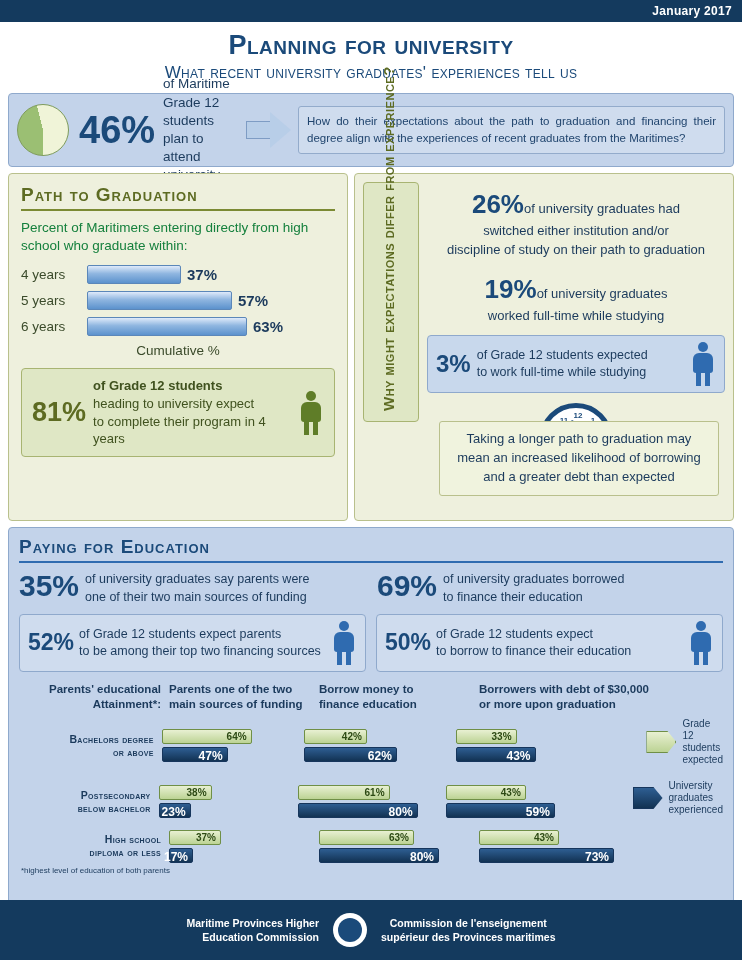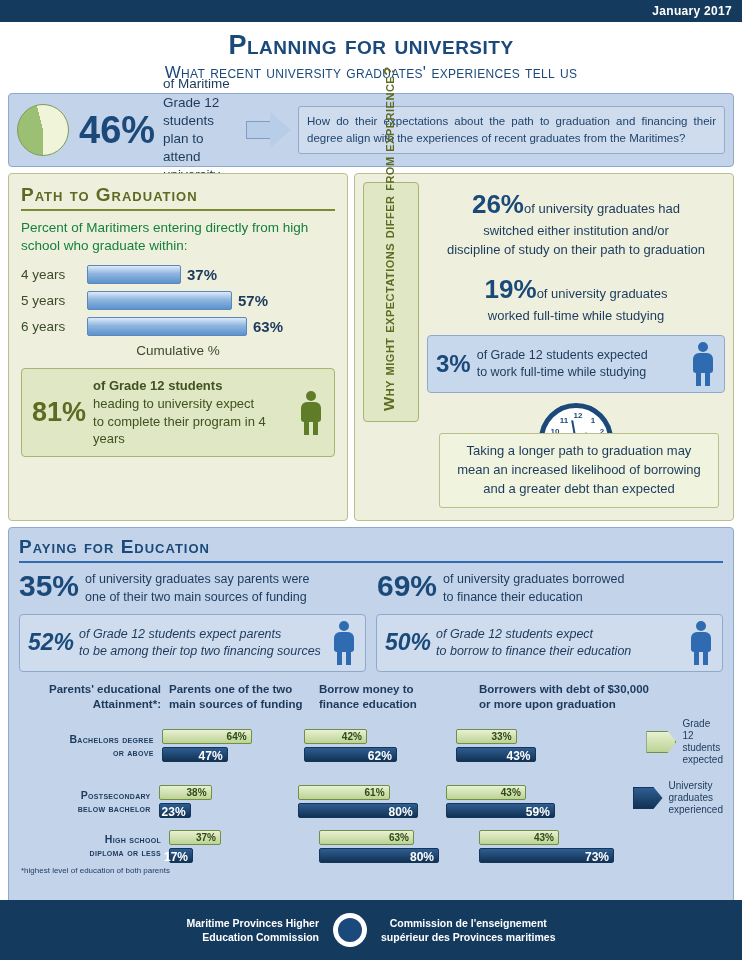--- a/index.html
+++ b/index.html
@@ -197,21 +197,21 @@
   .clock .pin { position: absolute; left: 29px; top: 29px; width: 6px; height: 6px; background:#1b4a7a; border-radius: 50%; }
 
   .note-box {
     background: #f0f3de;
     border: 1px solid #b9c08c;
     border-radius: 3px;
     padding: 8px 10px;
     font-size: 13px; line-height: 1.45;
     text-align: center; color: #1b3a5c;
     position: absolute;
-    left: 12px; right: 6px; bottom: 4px;
+    left: 12px; right: 6px; bottom: 16px;
   }
 
   
   .pay {
     margin: 6px 8px 0 8px;
     background: #c3d3ea;
     border: 1px solid #8fa9cc;
     border-radius: 4px;
     padding: 8px 10px 10px 10px;
     height: 388px;
@@ -220,21 +220,21 @@
   .pay-title {
     font-size: 19px; font-weight: bold; color: #1b4a7a;
     font-variant: small-caps; letter-spacing: 1px;
     border-bottom: 2px solid #2f6bb0;
     padding-bottom: 3px; margin-bottom: 8px;
     display: inline-block; width: 100%;
   }
   .pay-row { display: flex; gap: 12px; }
   .pay-stat { flex: 1; display: flex; align-items: flex-start; font-size: 12.5px; line-height: 1.4; }
   .pay-stat .pct { font-size: 30px; font-weight: bold; color: #1b4a7a; margin-right: 6px; line-height: 1;}
-  .pay-callout-row { display: flex; gap: 10px; margin-top: 8px; font-style: italic; }
+  .pay-callout-row { display: flex; gap: 10px; margin-top: 8px; }
   .pay-callout {
     flex: 1;
     background: #cfdcee;
     border: 1px solid #8fa9cc;
     border-radius: 4px;
     padding: 6px 8px;
     display: flex; align-items: center;
     font-size: 12.5px; line-height: 1.35;
   }
   .pay-callout .num { font-size: 23px; font-weight: bold; color: #1b4a7a; margin-right: 5px; }

